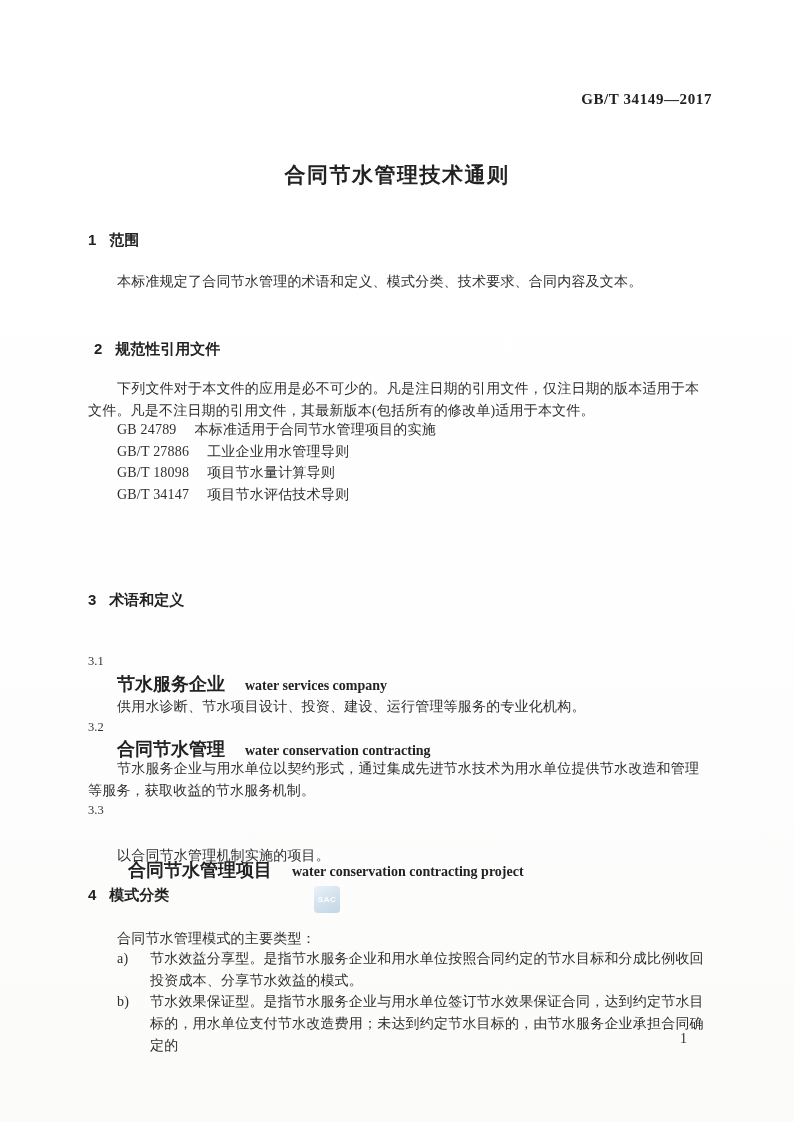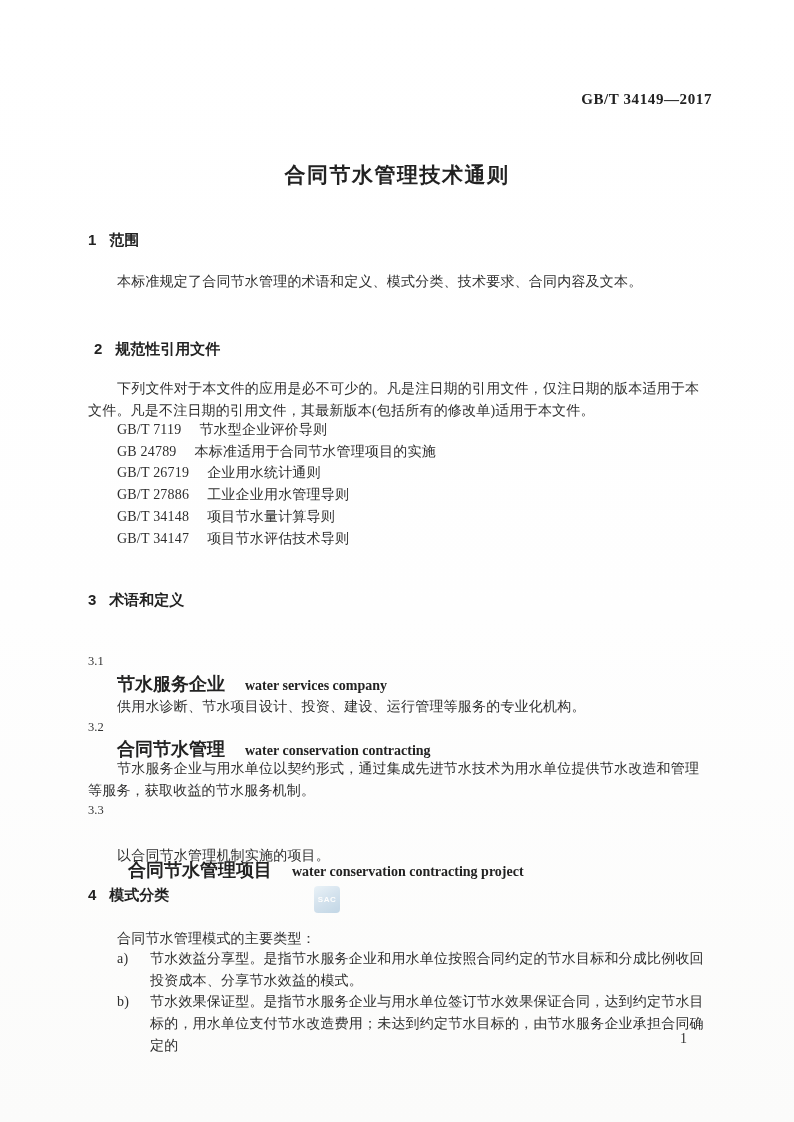--- a/index.html
+++ b/index.html
@@ -71,33 +71,27 @@
   <div class="abs body-text" style="top:271px; left:88px; width:625px;">
     <p class="indent">本标准规定了合同节水管理的术语和定义、模式分类、技术要求、合同内容及文本。</p>
   </div>
 
   <div class="abs sec-heading" style="top:338px; left:94px;">
     <span class="h-num">2</span><span>规范性引用文件</span>
   </div>
   <div class="abs body-text indent" style="top:378px; left:88px; width:625px;">下列文件对于本文件的应用是必不可少的。凡是注日期的引用文件，仅注日期的版本适用于本文件。凡是不注日期的引用文件，其最新版本(包括所有的修改单)适用于本文件。</div>
   <div class="abs" style="top:419px; left:117px; width:596px;">
     <div class="ref-line">
-      <span class="ref-code">GB/T 7119</span><span>节水型企业评价导则</span>
-    </div>
-    <div class="ref-line">
       <span class="ref-code">GB 24789</span><span>本标准适用于合同节水管理项目的实施</span>
-    </div>
-    <div class="ref-line">
-      <span class="ref-code">GB/T 26719</span><span>企业用水统计通则</span>
     </div>
     <div class="ref-line">
       <span class="ref-code">GB/T 27886</span><span>工业企业用水管理导则</span>
     </div>
     <div class="ref-line">
-      <span class="ref-code">GB/T 34148</span><span>项目节水量计算导则</span>
+      <span class="ref-code">GB/T 18098</span><span>项目节水量计算导则</span>
     </div>
     <div class="ref-line">
       <span class="ref-code">GB/T 34147</span><span>项目节水评估技术导则</span>
     </div>
   </div>
 
   <div class="abs sec-heading" style="top:589px; left:88px;">
     <span class="h-num">3</span><span>术语和定义</span>
   </div>
 

